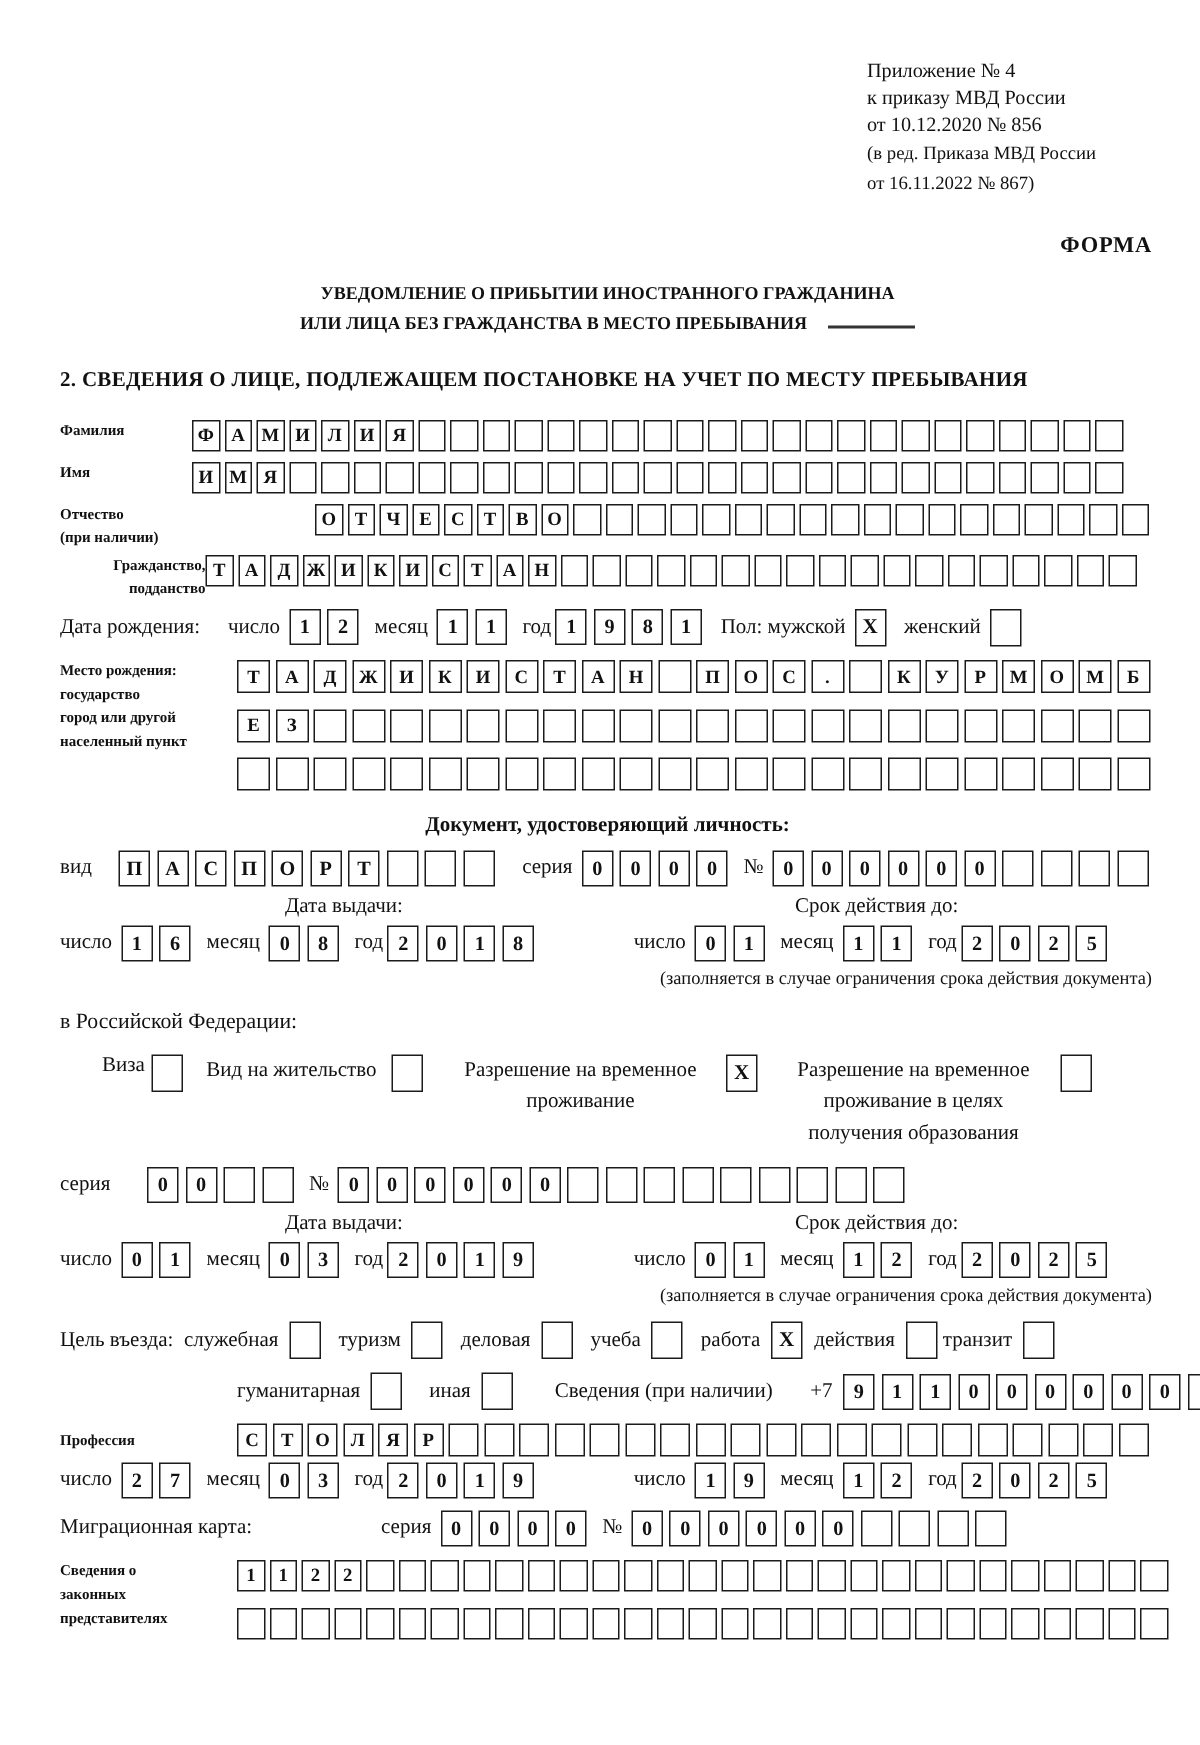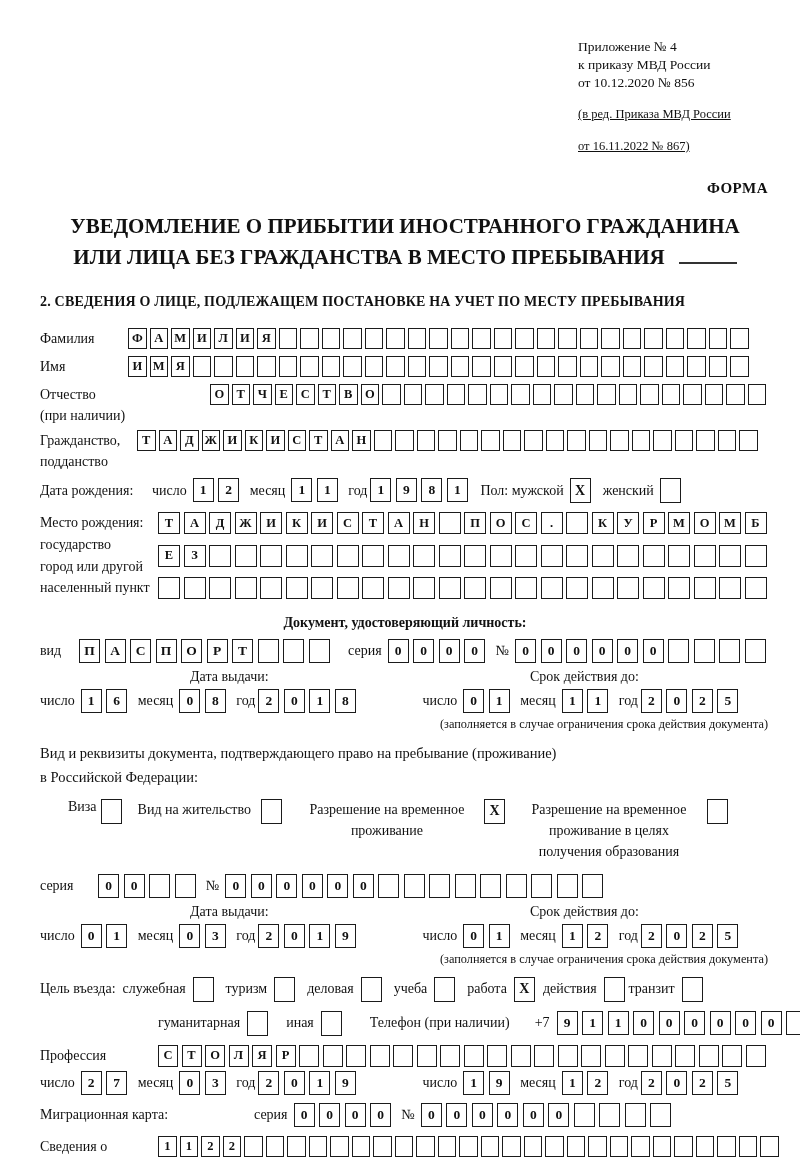--- a/index.html
+++ b/index.html
@@ -4,28 +4,28 @@
 <style>
   * { margin:0; padding:0; box-sizing:border-box; }
   html,body { background:#ffffff; }
   .page {
     width:800px; height:1163px; background:#fff; position:relative;
     font-family:"Liberation Serif", serif; color:#111;
     padding:38px 30px 20px 40px; overflow:hidden;
   }
   
   .appendix { margin-left:auto; width:192px; font-size:13.5px; line-height:1.32; }
-  .appendix .small { font-size:12.5px; margin-top:15px;text-decoration:underline; }
+  .appendix .small { font-size:12.5px; margin-top:3px; }
   .forma { text-align:right; font-weight:bold; font-size:15px; margin:26px 2px 14px 0; letter-spacing:.5px; }
-  .title { text-align:center; font-weight:bold; font-size:21px; line-height:1.45; margin-bottom:4px; }
+  .title { text-align:center; font-weight:bold; font-size:12px; line-height:1.45; margin-bottom:4px; }
   .title .uline { display:inline-block; width:58px; border-bottom:2px solid #333; height:14px; margin-left:14px; }
   .sec-head { font-weight:bold; font-size:14px; margin:22px 0 18px 0; letter-spacing:.2px; }
 
   .frow { display:flex; align-items:flex-start; margin-bottom:7px; }
-  .flabel { font-size:14px; flex:none; line-height:1.5; }
+  .flabel { font-size:10px; flex:none; line-height:1.5;font-weight:bold; }
   .cells { display:flex; flex-wrap:nowrap; }
   .cell {
     width:18.5px; height:21px; border:1.6px solid #1b1b1b; margin-right:3px;
     display:flex; align-items:center; justify-content:center;
     font-size:12.5px; font-weight:bold; flex:none; background:#fff;
   }
   .big .cell { width:21px; height:24px; margin-right:4.5px; font-size:13.5px; }
   .bp .cell { width:22px; height:22px; margin-right:3.5px; }
   .prof .cell { width:20px; height:22px; margin-right:3.5px; }
   .chk {
@@ -169,21 +169,21 @@
         <div class="cell"></div>
         <div class="cell"></div>
         <div class="cell"></div>
         <div class="cell"></div>
         <div class="cell"></div>
         <div class="cell"></div>
       </div>
   </div>
 
   <div class="frow" style="margin-bottom:6px;">
-    <div class="flabel stack" style="width:97px;">
+    <div class="flabel stack" style="width:97px;text-align:right;">
       <span>Гражданство,</span>
       <span>подданство</span>
     </div>
     <div class="cells">
         <div class="cell">Т</div>
         <div class="cell">А</div>
         <div class="cell">Д</div>
         <div class="cell">Ж</div>
         <div class="cell">И</div>
         <div class="cell">К</div>
@@ -400,21 +400,20 @@
     <span class="inline-lbl" style="margin-right:3px;">год</span>
     <div class="cells">
         <div class="cell">2</div>
         <div class="cell">0</div>
         <div class="cell">2</div>
         <div class="cell">5</div>
       </div>
   </div>
   <div class="note-right">(заполняется в случае ограничения срока действия документа)</div>
 
-  <div class="para">Вид и реквизиты документа, подтверждающего право на пребывание (проживание)</div>
   <div class="para">в Российской Федерации:</div>
 
   <div class="chkgroup">
     <span class="opt-lbl" style="margin-right:4px;">Виза</span>
     <div class="chk"></div>
     <span class="opt-lbl" style="margin-left:16px; margin-right:10px; padding-top:3px;">Вид на жительство</span>
     <div class="chk"></div>
     <span class="opt-lbl multiline" style="width:178px; margin-left:16px; margin-right:8px;">Разрешение на временное проживание</span>
     <div class="chk">X</div>
     <span class="opt-lbl multiline" style="width:180px; margin-left:14px; margin-right:8px;">Разрешение на временное проживание в целях получения образования</span>
@@ -524,21 +523,21 @@
   </div>
   <div class="goal-row big" style="padding-left:118px;">
     <div class="opt">
         <span class="opt-lbl">гуманитарная</span>
         <div class="chk"></div>
       </div>
     <div class="opt" style="margin-left:18px;">
         <span class="opt-lbl">иная</span>
         <div class="chk"></div>
       </div>
-    <span class="opt-lbl" style="margin-left:28px;">Телефон (при наличии)</span>
+    <span class="opt-lbl" style="margin-left:28px;">Сведения (при наличии)</span>
     <span class="opt-lbl" style="margin-left:18px;">+7</span>
     <div class="cells">
         <div class="cell">9</div>
         <div class="cell">1</div>
         <div class="cell">1</div>
         <div class="cell">0</div>
         <div class="cell">0</div>
         <div class="cell">0</div>
         <div class="cell">0</div>
         <div class="cell">0</div>

